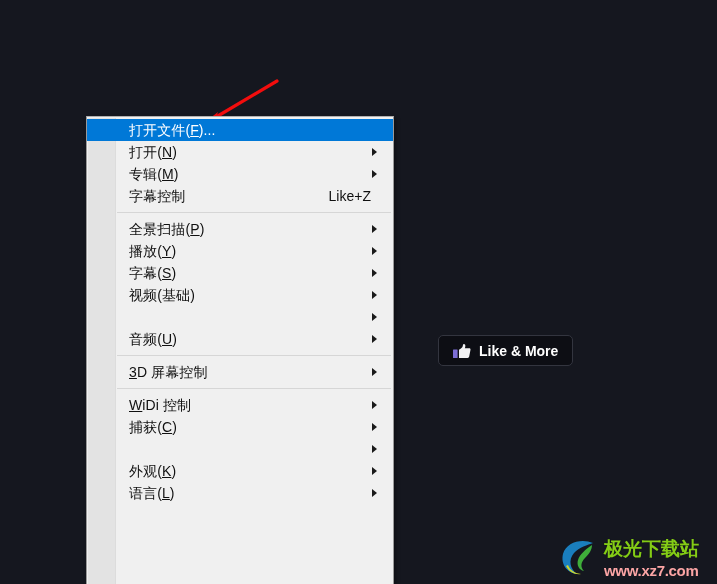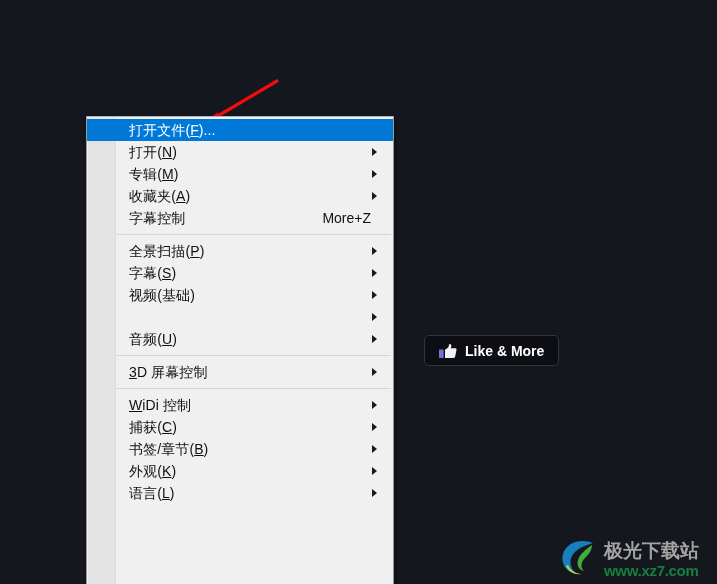--- a/index.html
+++ b/index.html
@@ -44,21 +44,21 @@
     border-radius: 5px;
     color: #ffffff;
     font-size: 14px;
     font-weight: bold;
     padding: 0 14px;
     height: 31px;
     white-space: nowrap;
   }
 
   #coffee-button { left: 268px; top: 335px; }
-  #like-button   { left: 424px; top: 335px; justify-content: center; }
+  #like-button   { left: 438px; top: 335px; justify-content: center; }
 
   .thumb-icon {
     width: 18px;
     height: 16px;
     display: block;
     flex: 0 0 auto;
   }
 
   
   #watermark {
@@ -69,28 +69,29 @@
     height: 46px;
     display: flex;
     align-items: center;
     gap: 4px;
   }
   #watermark-logo { width: 42px; height: 42px; flex: 0 0 auto; }
   #watermark-text { display: flex; flex-direction: column; line-height: 1; }
   #watermark-cn {
     font-size: 19px;
     font-weight: bold;
-    color: #a3a3a3;
+    color: #84cc16;
     letter-spacing: 0px;
     text-shadow: 0 0 1px rgba(0,0,0,.5);
+    font-family: Liberation Mono, monospace;
   }
   #watermark-url {
     font-size: 15px;
     font-weight: bold;
-    color: #15803d;
+    color: #fca5a5;
     margin-top: 3px;
     letter-spacing: -0.3px;
   }
 
   
   #annotation-arrow {
     position: absolute;
     left: 180px;
     top: 76px;
     width: 120px;
@@ -229,33 +230,33 @@
       </div>
       <div class="menu-item">
         <span class="menu-label">打开(<span class="underline">N</span>)</span>
         <span class="submenu-arrow"></span>
       </div>
       <div class="menu-item">
         <span class="menu-label">专辑(<span class="underline">M</span>)</span>
         <span class="submenu-arrow"></span>
       </div>
       <div class="menu-item">
-        <span class="menu-label">收藏夹(<span class="underline">A</span>)</span>
-        <span class="submenu-arrow"></span>
-      </div>
-      <div class="menu-item">
         <span class="menu-label">字幕控制</span>
-        <span class="menu-accel">More+Z</span>
+        <span class="menu-accel">Like+Z</span>
       </div>
       <div class="menu-separator"></div>
       <div class="menu-item">
         <span class="menu-label">全景扫描(<span class="underline">P</span>)</span>
         <span class="submenu-arrow"></span>
       </div>
       <div class="menu-item">
+        <span class="menu-label">播放(<span class="underline">Y</span>)</span>
+        <span class="submenu-arrow"></span>
+      </div>
+      <div class="menu-item">
         <span class="menu-label">字幕(<span class="underline">S</span>)</span>
         <span class="submenu-arrow"></span>
       </div>
       <div class="menu-item">
         <span class="menu-label">视频(基础)</span>
         <span class="submenu-arrow"></span>
       </div>
       <div class="menu-item">
         <span class="submenu-arrow"></span>
       </div>
@@ -271,21 +272,20 @@
       <div class="menu-separator"></div>
       <div class="menu-item">
         <span class="menu-label"><span class="underline">W</span>iDi 控制</span>
         <span class="submenu-arrow"></span>
       </div>
       <div class="menu-item">
         <span class="menu-label">捕获(<span class="underline">C</span>)</span>
         <span class="submenu-arrow"></span>
       </div>
       <div class="menu-item">
-        <span class="menu-label">书签/章节(<span class="underline">B</span>)</span>
         <span class="submenu-arrow"></span>
       </div>
       <div class="menu-item">
         <span class="menu-label">外观(<span class="underline">K</span>)</span>
         <span class="submenu-arrow"></span>
       </div>
       <div class="menu-item">
         <span class="menu-label">语言(<span class="underline">L</span>)</span>
         <span class="submenu-arrow"></span>
       </div>

